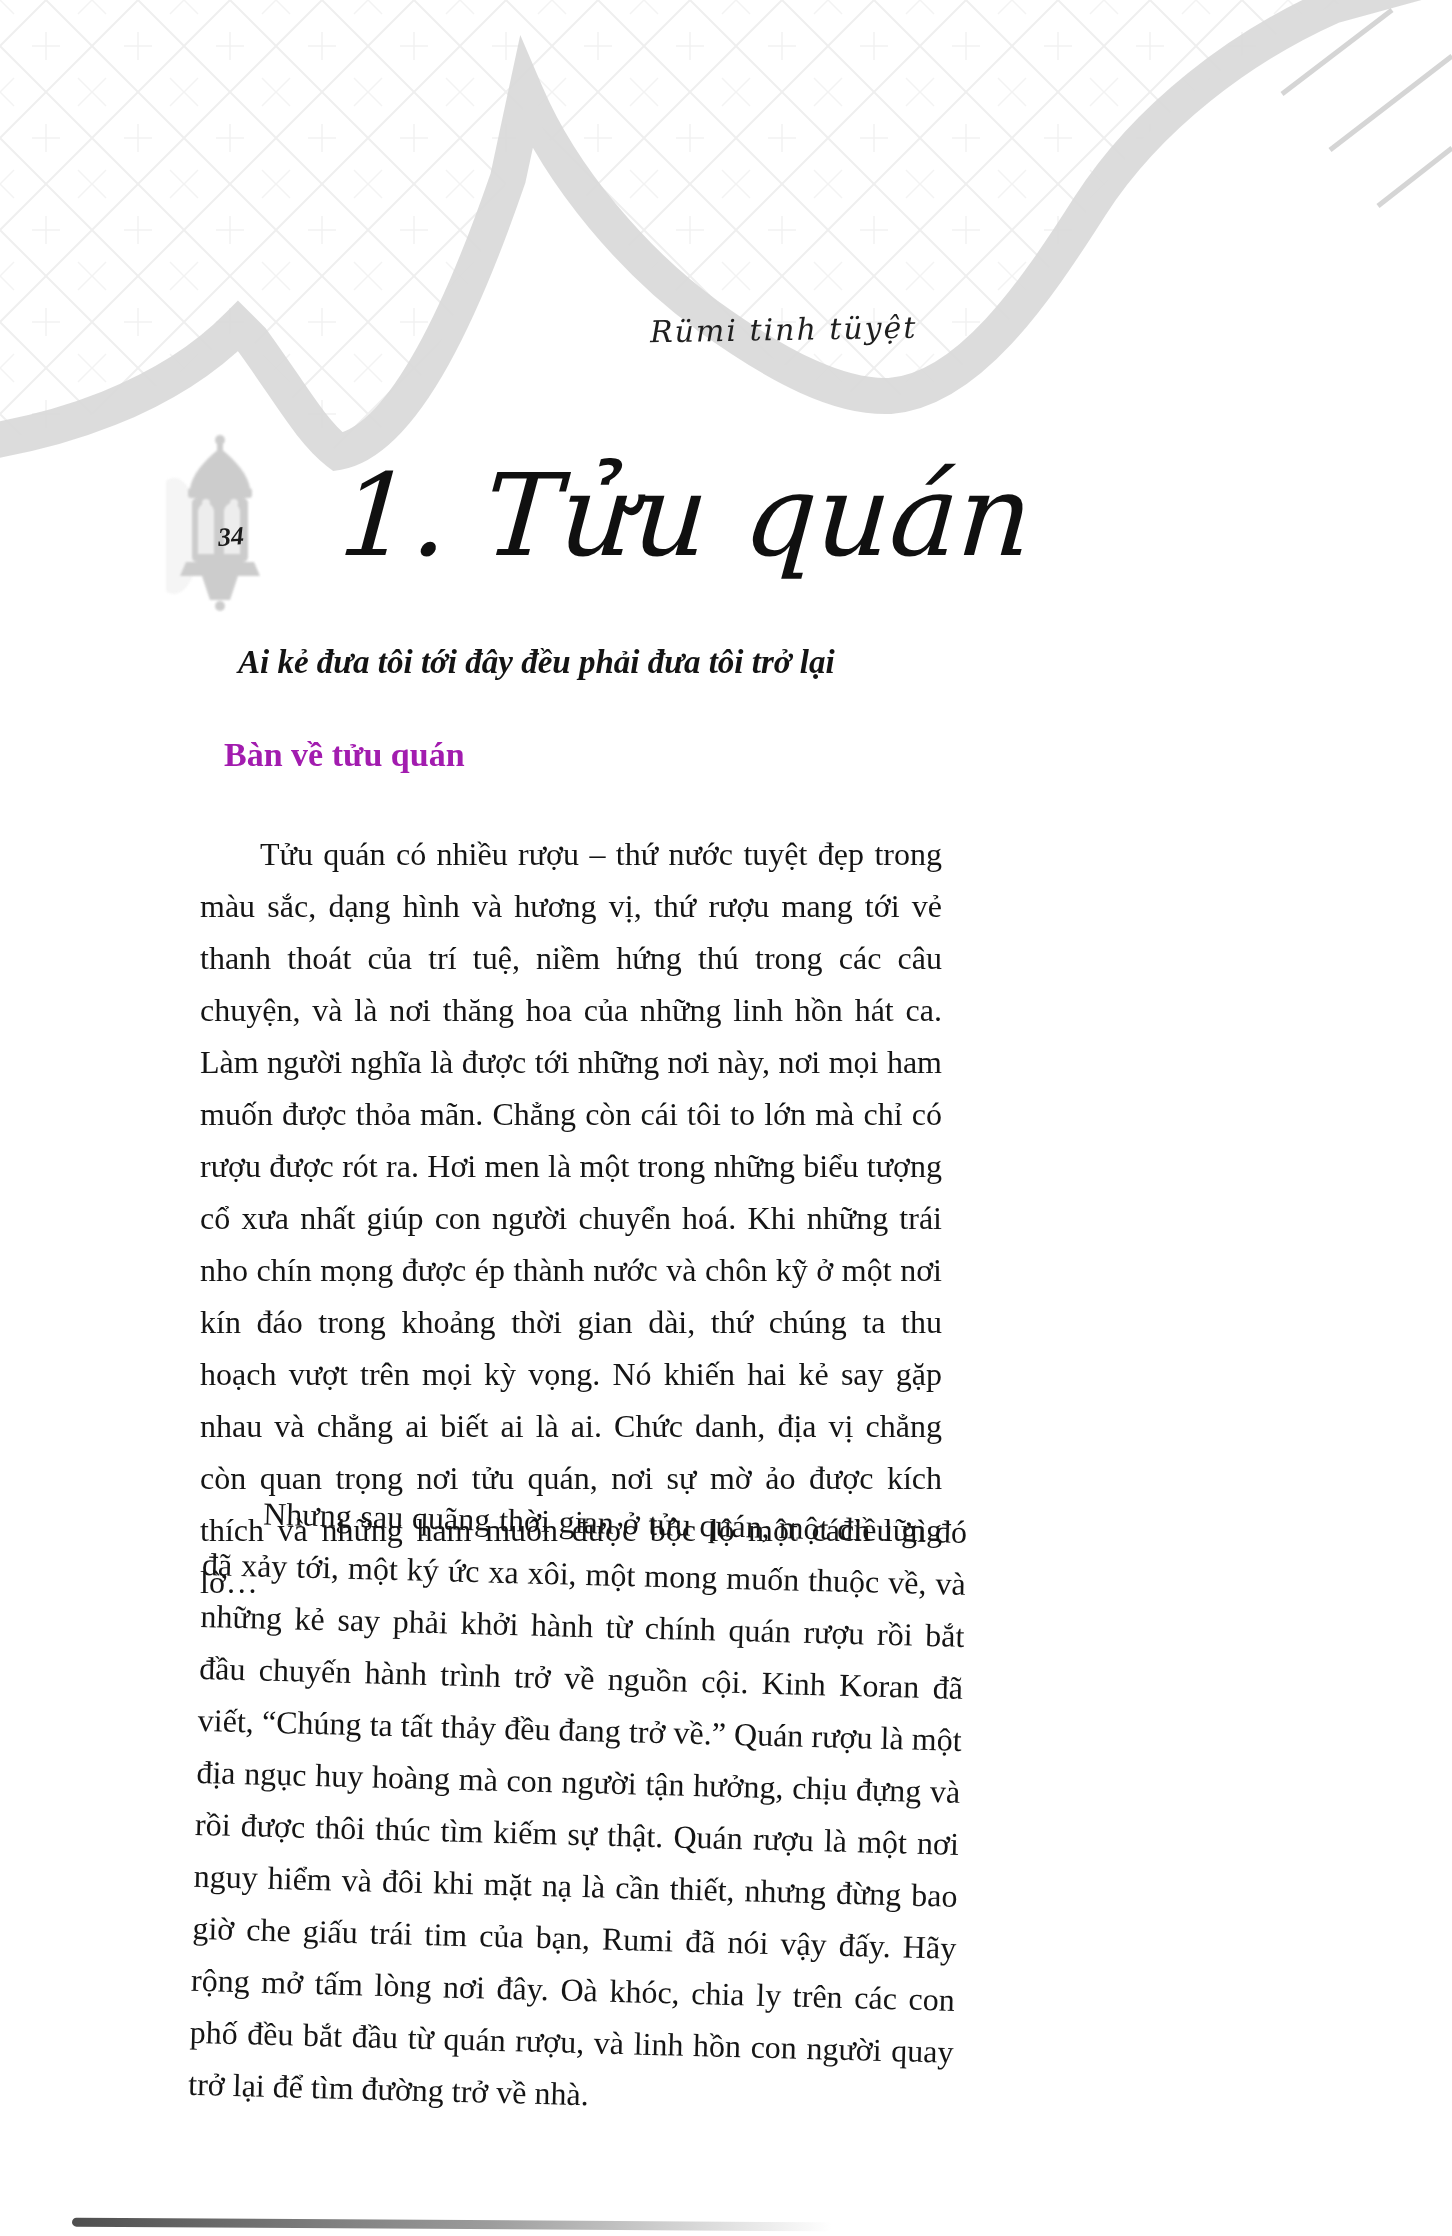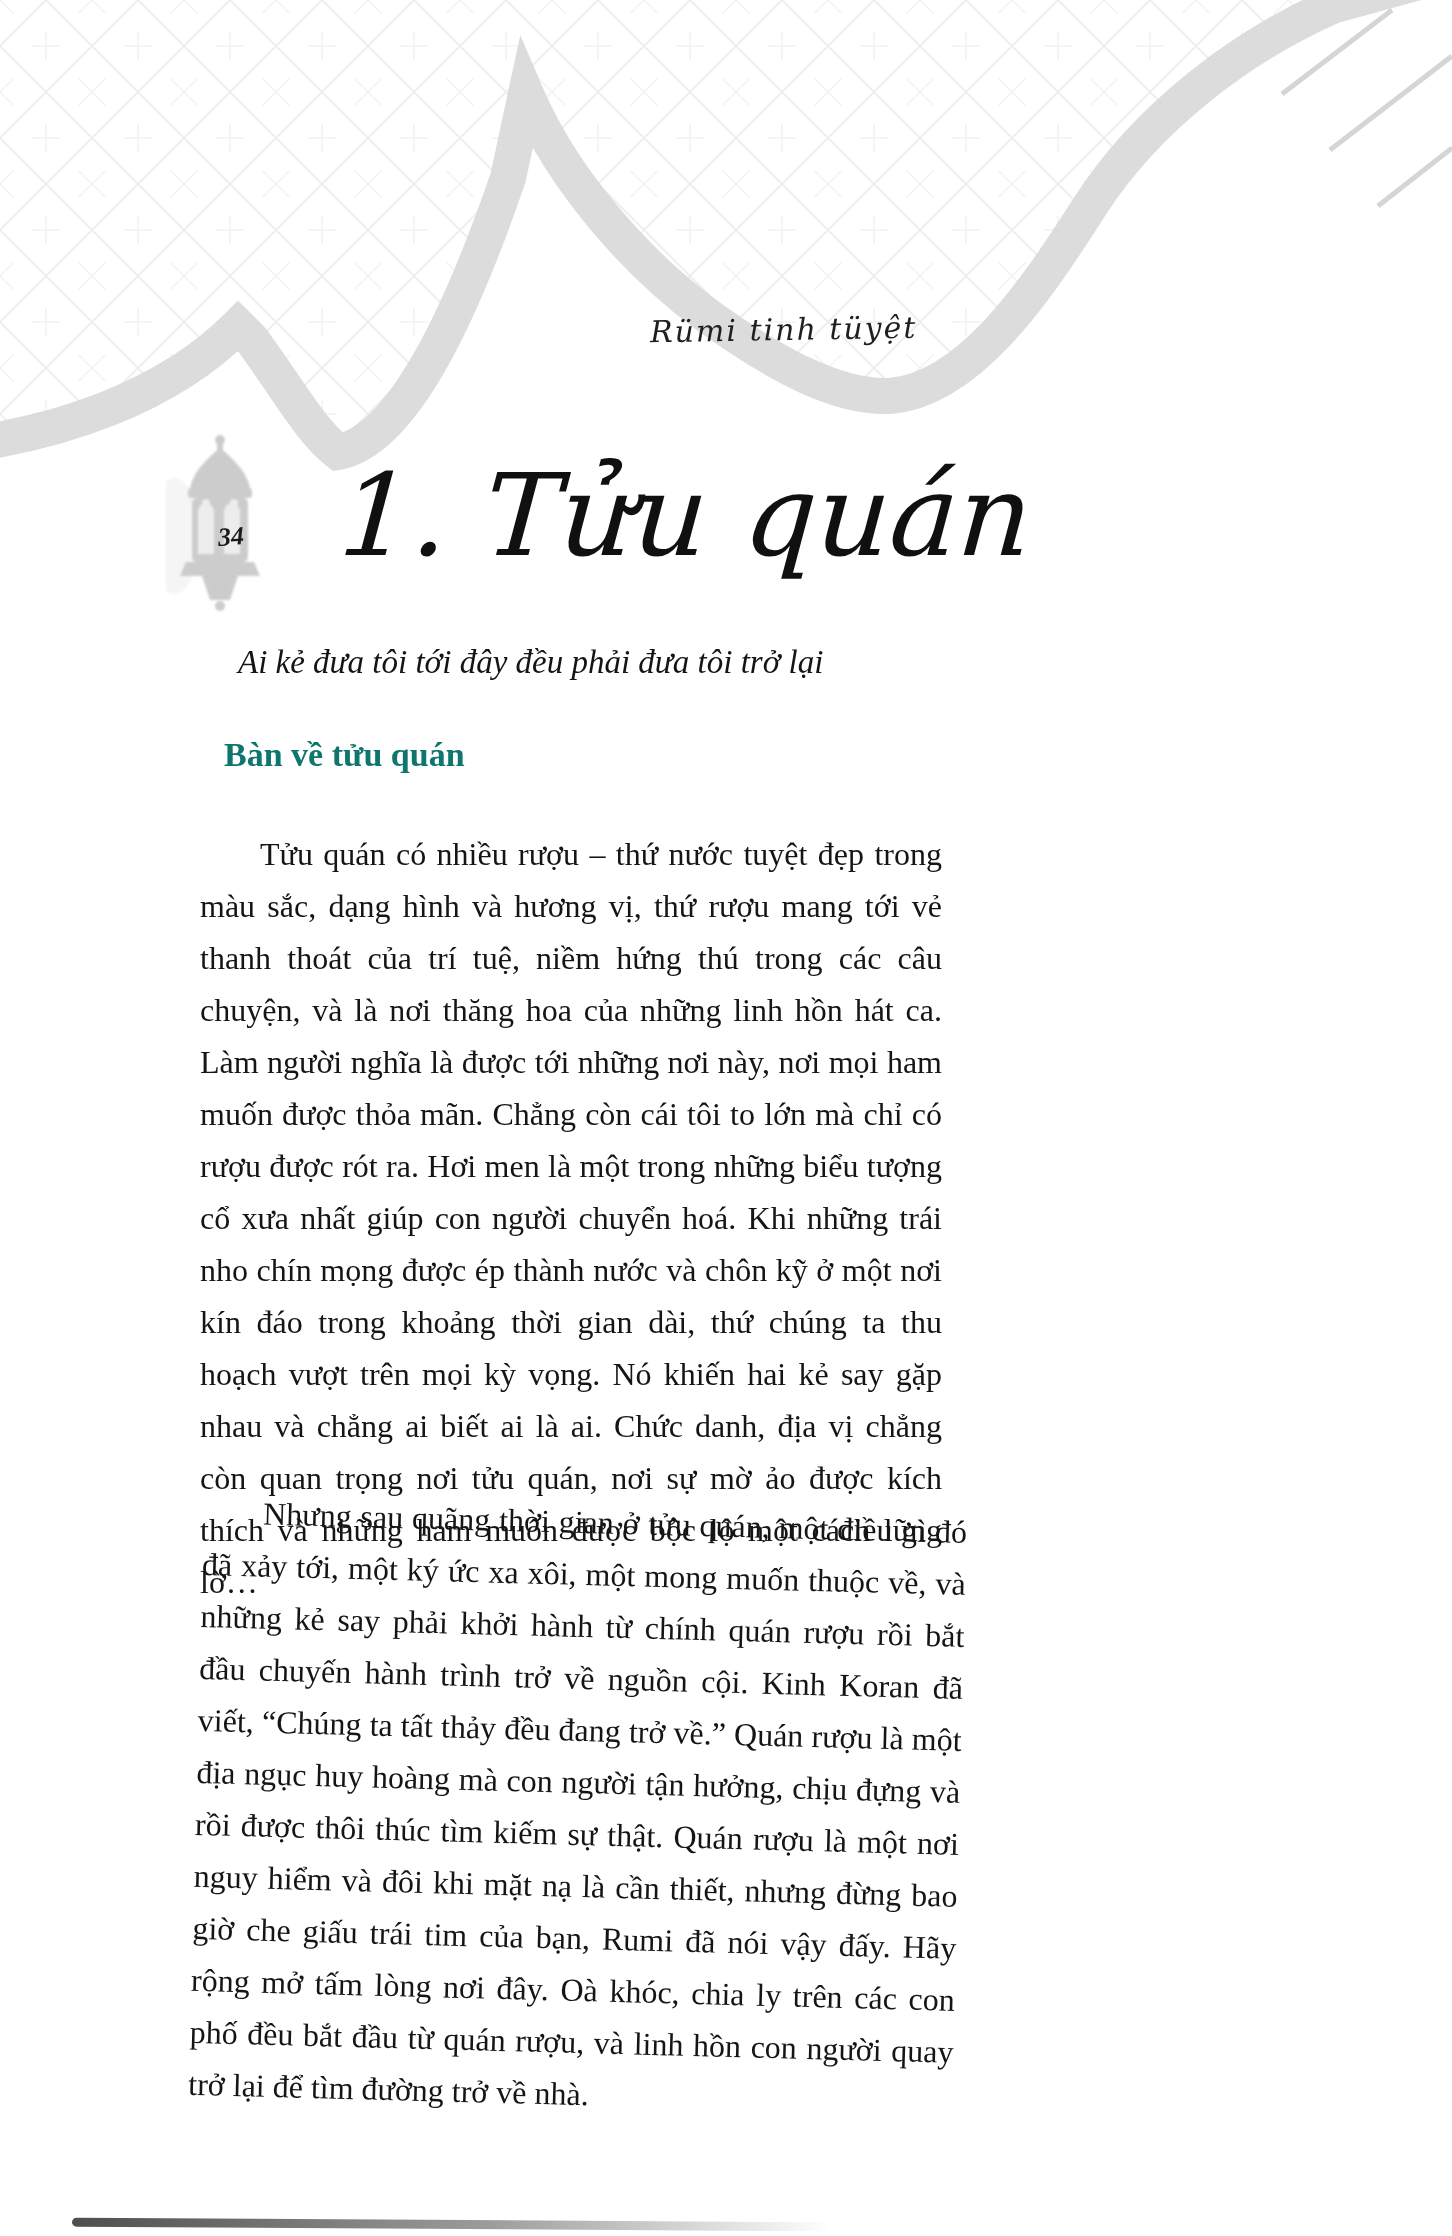--- a/index.html
+++ b/index.html
@@ -34,27 +34,27 @@
 
   .chapter-title {
     position:absolute; left:340px; top:448px;
     font-family:"DejaVu Serif",serif; font-style:italic;
     font-size:114px; line-height:1.2; color:#101010;
     transform:skewX(-4deg); white-space:nowrap;
   }
 
   .epigraph {
     position:absolute; left:238px; top:644px;
-    font-style:italic; font-weight:normal;
+    font-style:italic; font-weight:bold;
     font-size:33px; white-space:nowrap; color:#141414;
   }
 
   .section-heading {
     position:absolute; left:224px; top:736px;
-    font-weight:bold; font-size:34px; color:#0f766e;
+    font-weight:bold; font-size:34px; color:#a21caf;
     white-space:nowrap;
   }
 
   .body-para {
     position:absolute; left:200px; width:742px;
     font-size:32px; line-height:52px;
     text-align:justify; text-indent:60px;
     margin:0; color:#151515;
   }
   .para1 { top:812px;margin-top:16px; }

